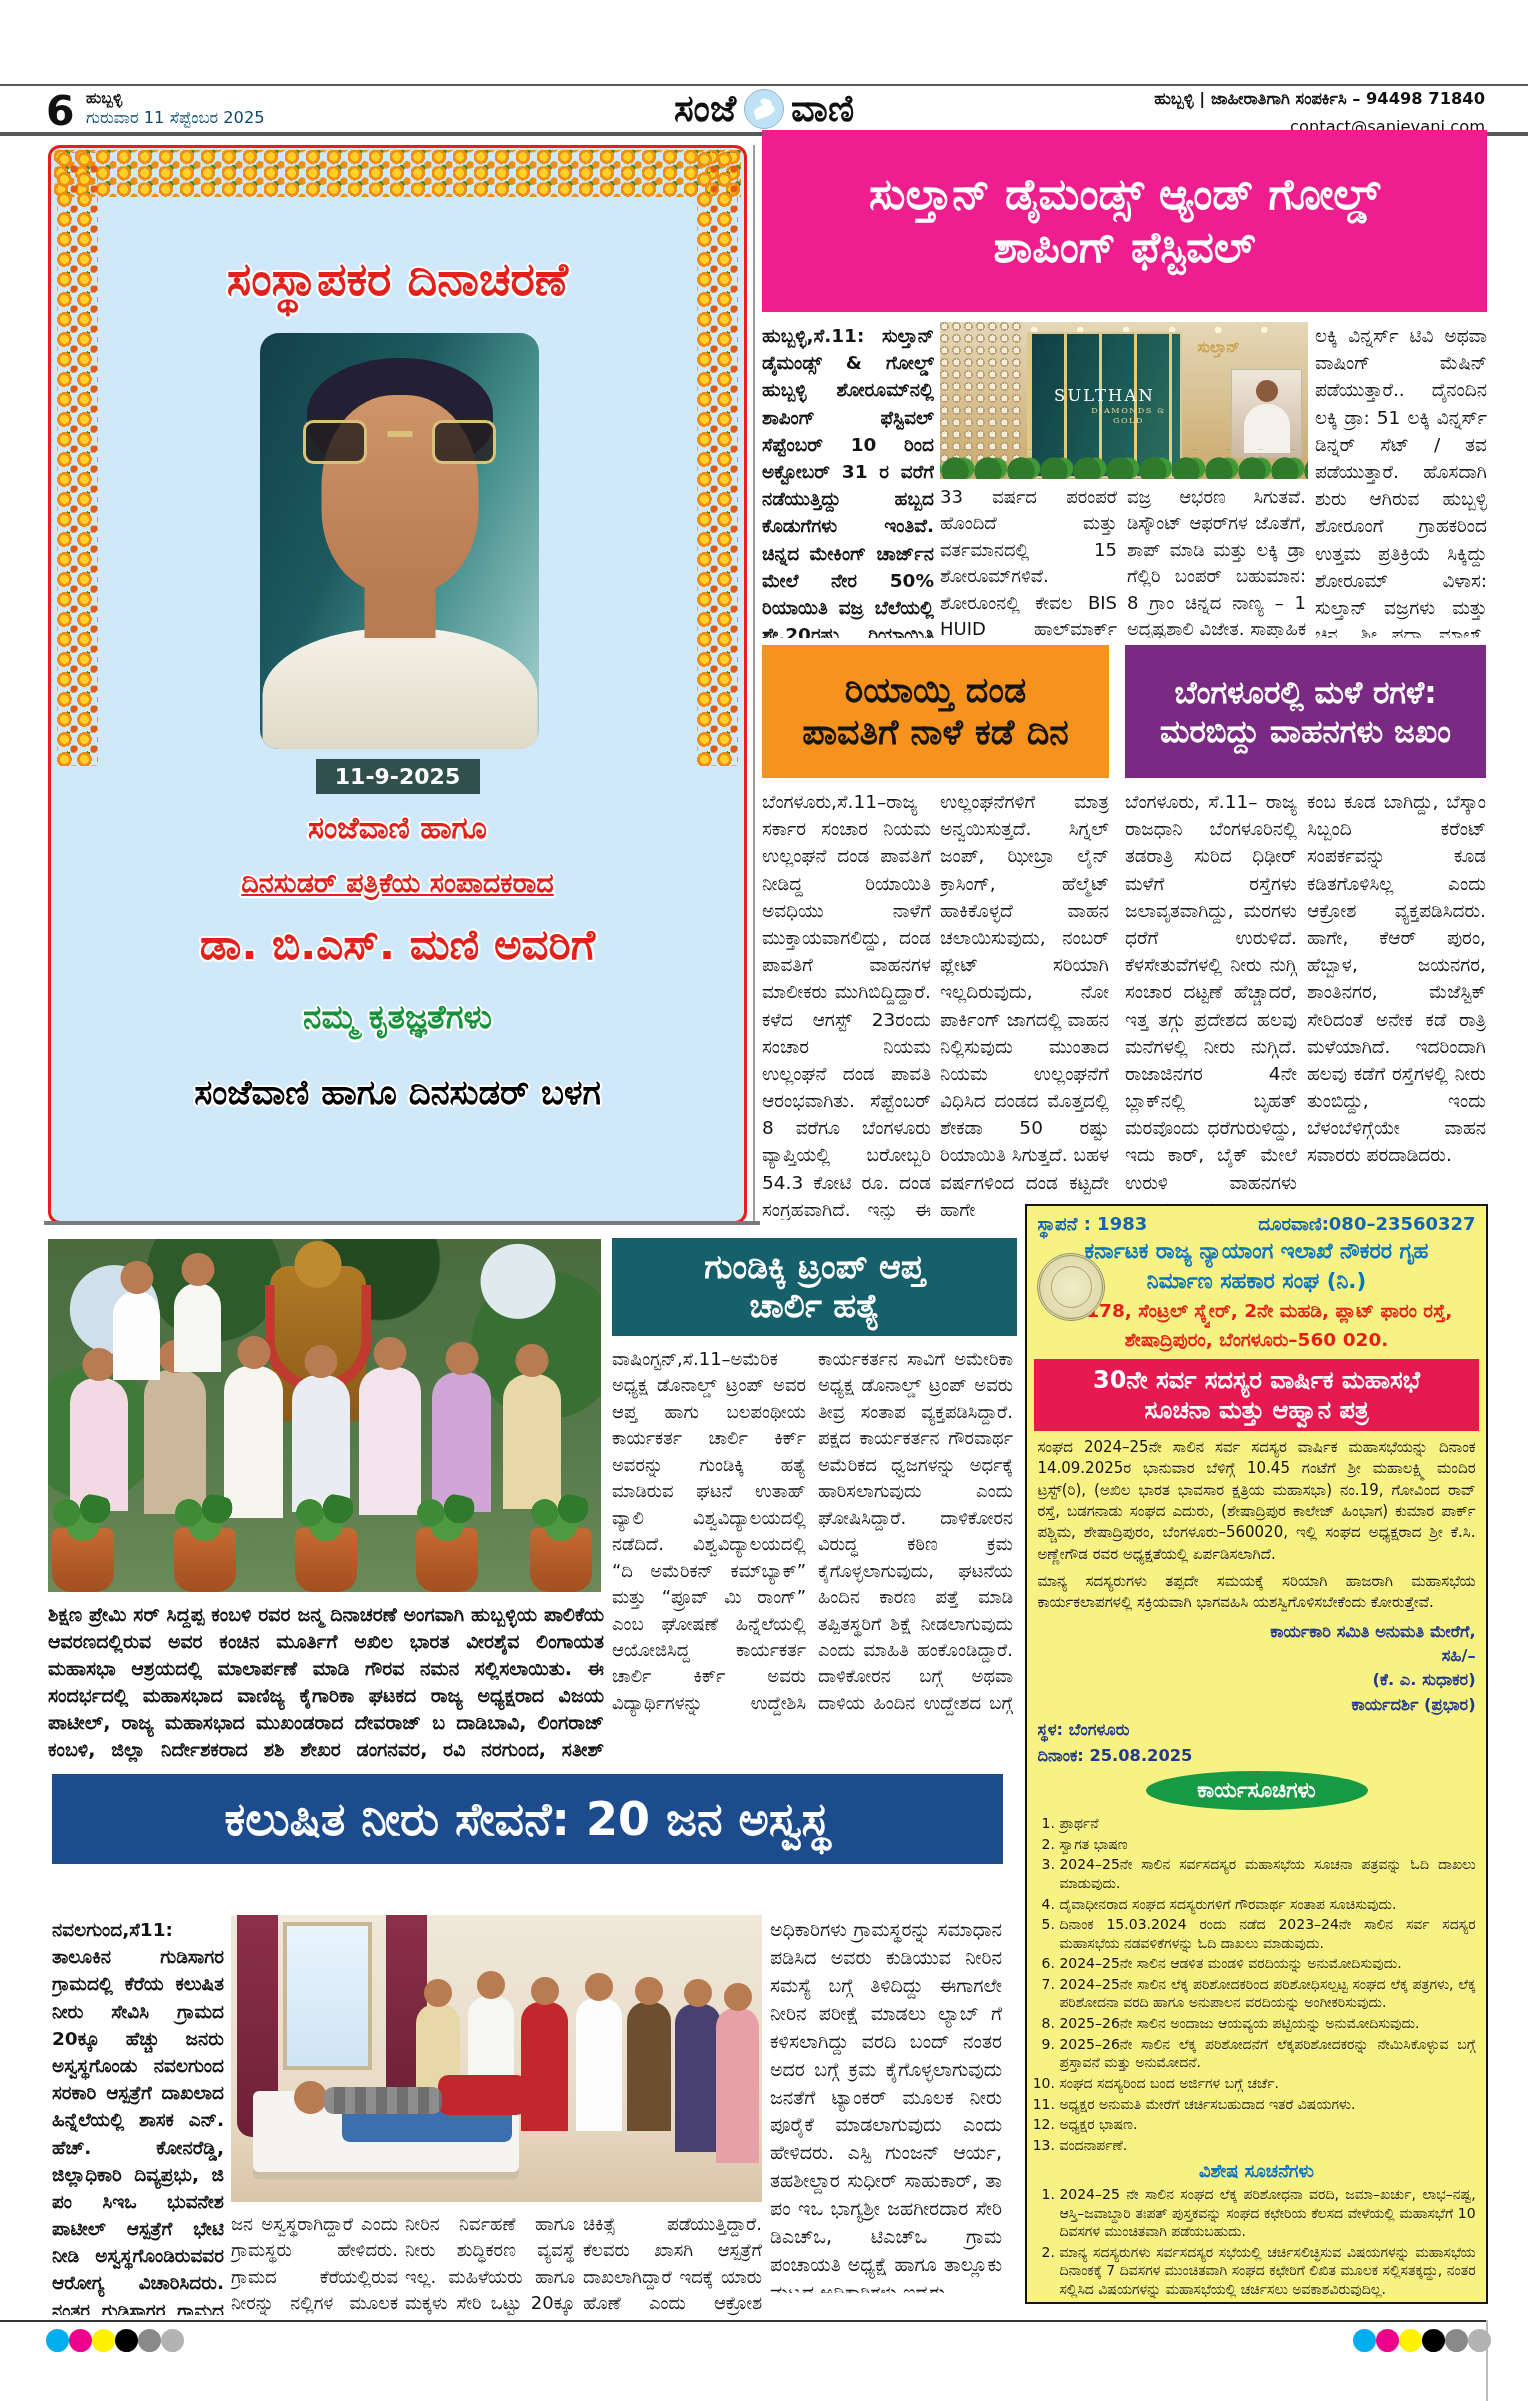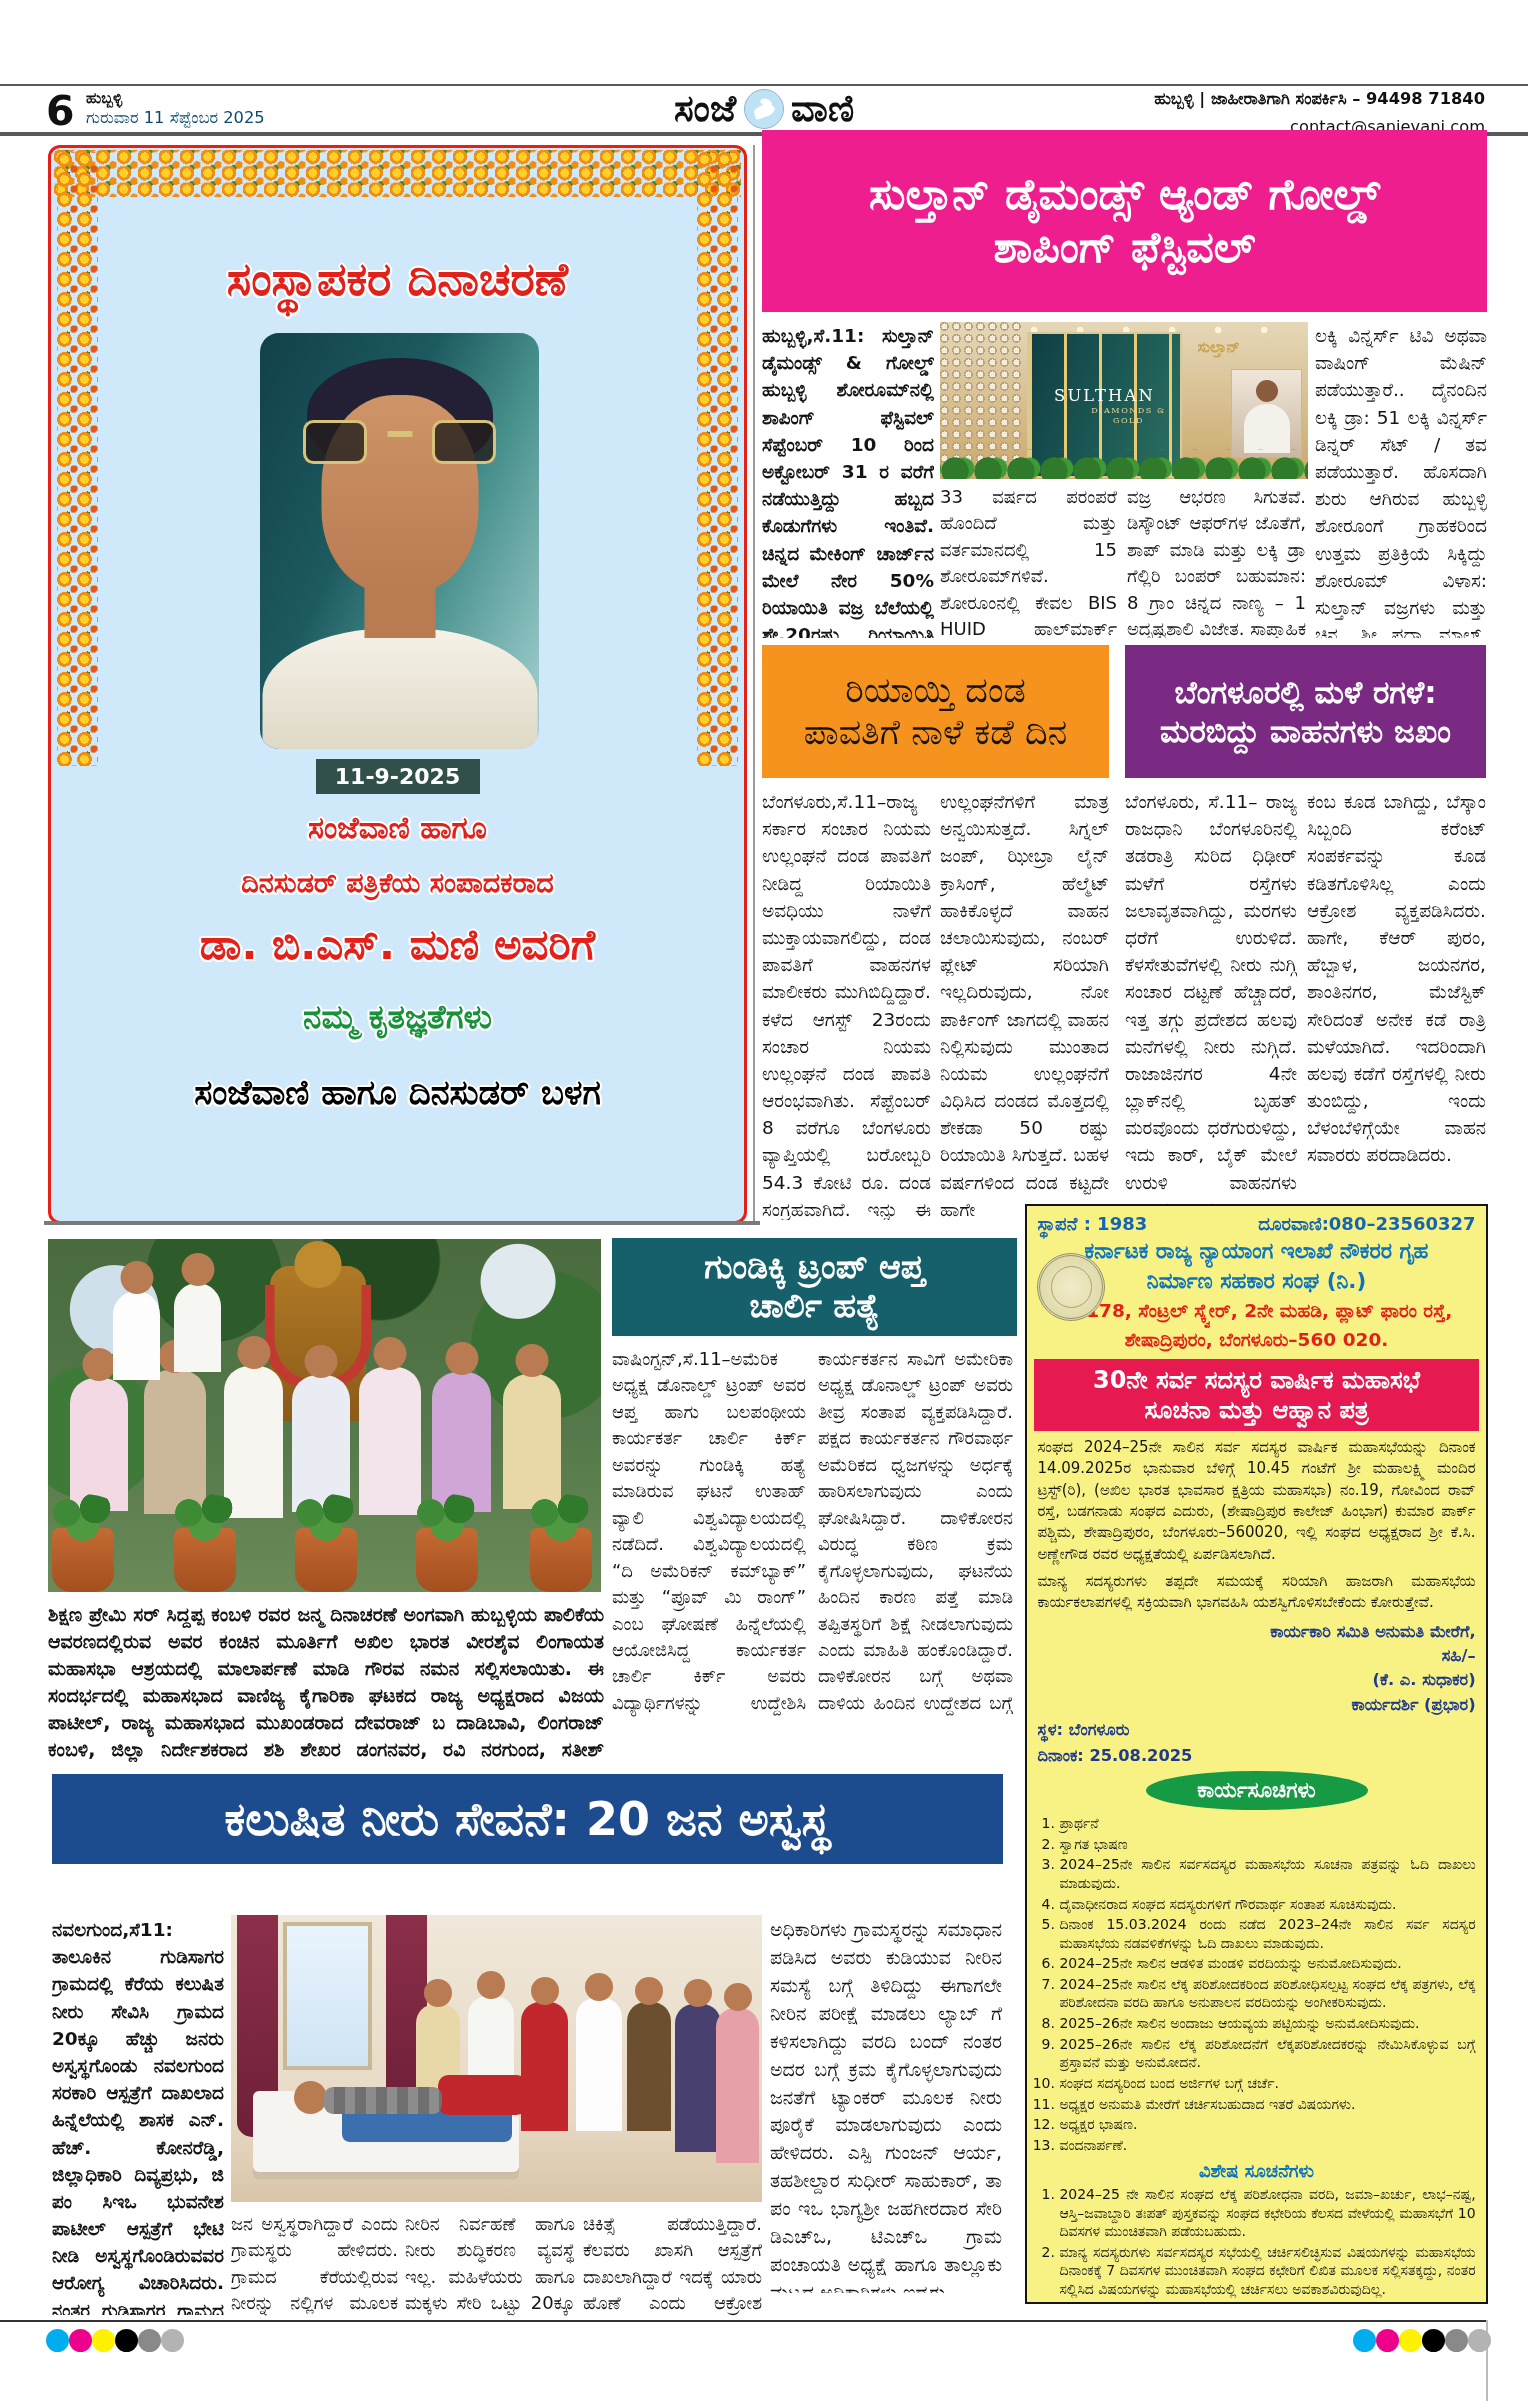--- a/index.html
+++ b/index.html
@@ -51,21 +51,21 @@
   .p-glass { position:absolute; top:87px; width:64px; height:44px; background:rgba(35,30,30,.82);
              border:3.7px solid #d8c27a; border-radius:10.4px; }
   .p-bridge { position:absolute; left:50%; top:98px; transform:translateX(-50%); width:25px; height:6px; background:#d8c27a; }
   .p-shirt { position:absolute; left:50%; bottom:-18px; transform:translateX(-50%); width:275px; height:139px;
              background:linear-gradient(#f6f2e8,#dcd5c2); border-radius:48% 48% 0 0; }
   .p-neck { position:absolute; left:50%; bottom:111px; transform:translateX(-50%); width:71px; height:52px;
             background:#b97b52; }
   .mem-badge { position:absolute; left:50%; top:611px; transform:translateX(-50%); width:164px; height:35px;
                background:#32504b; color:#fff; font-size:22px; font-weight:bold; text-align:center; line-height:35px; }
   .mem-l1 { position:absolute; left:0; right:0; top:662px; text-align:center; font-size:30px; font-weight:bold; color:#e3211b; }
-  .mem-l2 { position:absolute; left:0; right:0; top:719px; text-align:center; font-size:27px; font-weight:bold; color:#e3211b; }
+  .mem-l2 { position:absolute; left:0; right:0; top:719px; text-align:center; font-size:27px; font-weight:bold; color:#e3211b;text-decoration:underline; }
   .mem-honoree { position:absolute; left:0; right:0; top:772px; text-align:center; font-size:42px; font-weight:bold; color:#e3211b; }
   .mem-l4 { position:absolute; left:0; right:0; top:849px; text-align:center; font-size:33px; font-weight:bold; color:#17923b; }
   .mem-l5 { position:absolute; left:0; right:0; top:924px; text-align:center; font-size:34px; font-weight:bold; color:#000000; }
 
   
   .pink-box { position:absolute; left:762px; top:130px; width:725px; height:182px; background:#ee1e8f;
               display:flex; flex-direction:column; justify-content:center; align-items:center; gap:6px; }
   .pink-box div { color:#fff; font-weight:bold; font-size:43px; line-height:1.1; }
   .store { position:absolute; left:940px; top:322px; width:368px; height:157px; overflow:hidden;
            background:linear-gradient(#e5d7b8,#caa96a); }
@@ -90,21 +90,21 @@
            width:22px; height:22px; border-radius:50%; background:#8a5b3c; }
   .store-poster::after { content:""; position:absolute; left:50%; top:34px; transform:translateX(-50%);
            width:46px; height:49px; border-radius:22px 22px 0 0; background:#f4f0ea; }
   .store-shrubs { position:absolute; left:0; right:0; bottom:0; height:30px;
            background:radial-gradient(circle at 15px 22px,#2f7a2b 0 13.3px,rgba(0,0,0,0) 14px) 0 0/33px 30px,
                       radial-gradient(circle at 7.4px 15px,#3f9a36 0 10.4px,rgba(0,0,0,0) 11px) 16.3px 4.4px/33px 30px; }
 
   
   .orange-box { position:absolute; left:762px; top:645px; width:347px; height:133px; background:#f6921e;
                 display:flex; flex-direction:column; justify-content:center; align-items:center; gap:4.4px; }
-  .orange-box div { color:#151515; font-weight:normal; font-size:35px; line-height:1.08; }
+  .orange-box div { color:#151515; font-weight:bold; font-size:35px; line-height:1.08; }
   .purple-box { position:absolute; left:1125px; top:645px; width:361px; height:133px; background:#7b2a84;
                 display:flex; flex-direction:column; justify-content:center; align-items:center; gap:4.4px; }
   .purple-box div { color:#fff; font-weight:bold; font-size:31px; line-height:1.1; }
 
   
   .statuephoto { position:absolute; left:48px; top:1239px; width:553px; height:353px; overflow:hidden;
       background:
        radial-gradient(circle at 12% 20%,#cfe0ea 0 44px,rgba(0,0,0,0) 45px),
        radial-gradient(circle at 85% 12%,#dfe9ee 0 37px,rgba(0,0,0,0) 38px),
        radial-gradient(circle at 30% 10%,#2e5b2a 0 67px,rgba(0,0,0,0) 68px),

